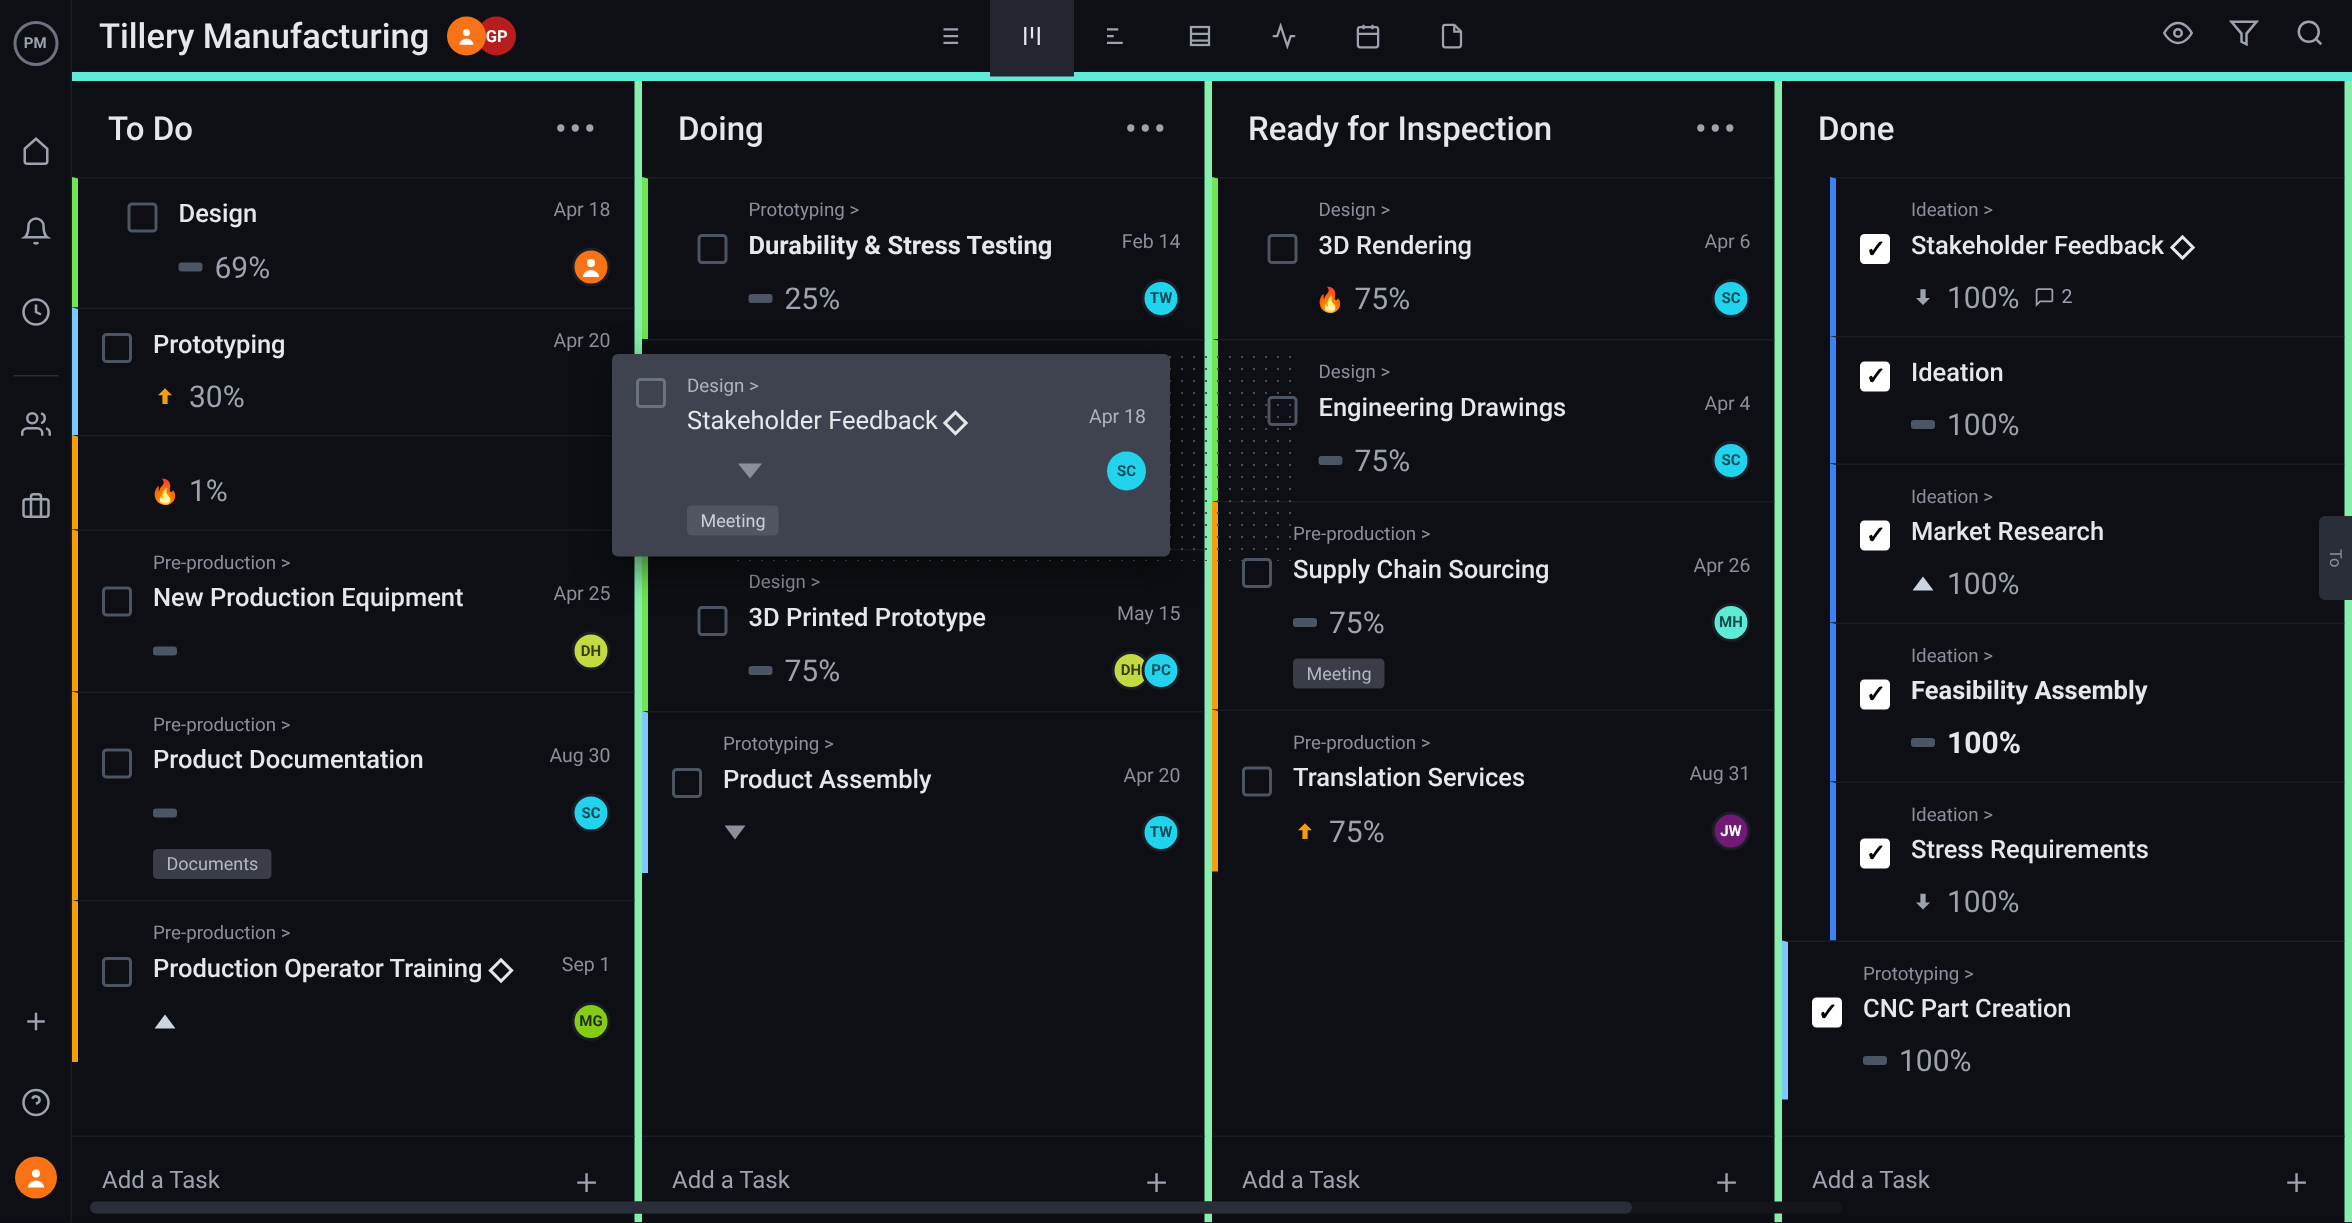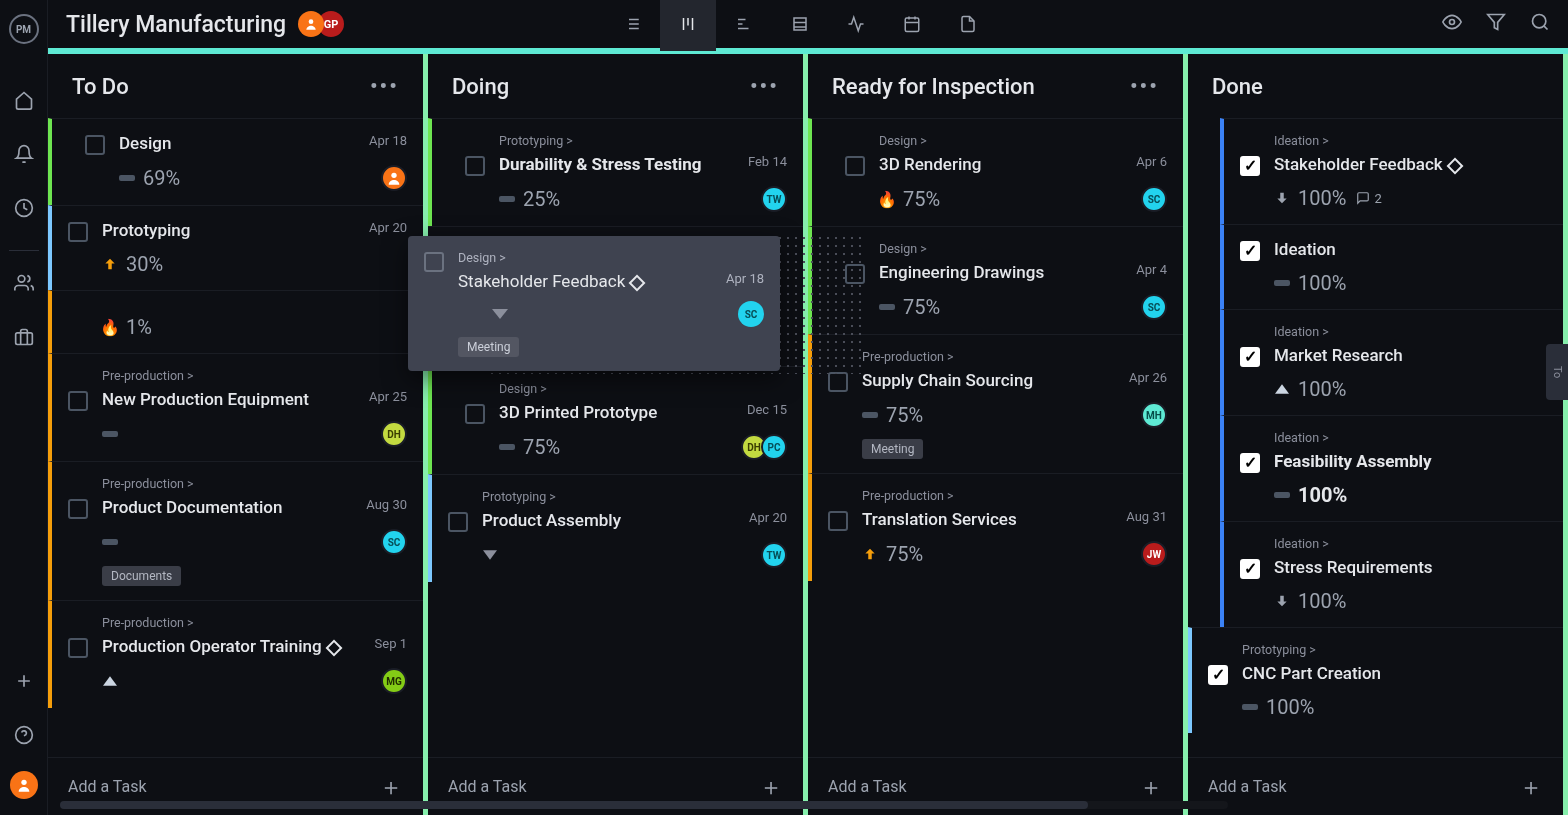--- a/index.html
+++ b/index.html
@@ -167,21 +167,21 @@
 .lc-orange { border-left-color: #f59e0b !important; }
 .lc-blue { border-left-color: #3b82f6 !important; margin-left: 32px; }
 
 
 .av-orange { background:#f97316; color:#fff;}
 .av-teal { background:#b91c1c; color:#fff;}
 .av-cyan { background:#22d3ee; color:#064e57;}
 .av-green{ background:#84cc16; color:#1f2d00;}
 .av-lime { background:#c3da40; color:#3a3d00;}
 .av-mint { background:#5eead4; color:#064e4a;}
-.av-peach{ background:#b91c1c; color:#fff;text-align:right;}
+.av-peach{ background:#701a75; color:#fff;text-align:right;}
 
 
 .fire { color:#ef4444; font-size:16px; }
 .up-arrow { color:#f59e0b; }
 .dn-arrow { color:#9ca3af; }
 
 .side-tag {
   position:absolute; right:0; top:290px; width:22px; height:56px;
   background:#2a2e39; border-radius:4px 0 0 4px;
   display:flex; align-items:center; justify-content:center;
@@ -466,21 +466,21 @@
                 </div>
           </div>
 
         </div>
             <div style="height:140px; border-top:1px solid #1a1d24;"></div>
         <div class="card lc-green">
           <div class="breadcrumb">Design &gt;</div>
           <div class="row">
             <div class="checkbox "></div>
             <span class="card-title ">3D Printed Prototype</span>
-            <span class="date">Dec 15</span>
+            <span class="date">May 15</span>
           </div>
           <div class="row2">
             <span class="bar-icon"></span>
             <span class="pct" style="">75%</span>
 
             <div class="assignees">
                   <div class="av av-lime">DH</div>
                   <div class="av av-cyan">PC</div>
                 </div>
           </div>

